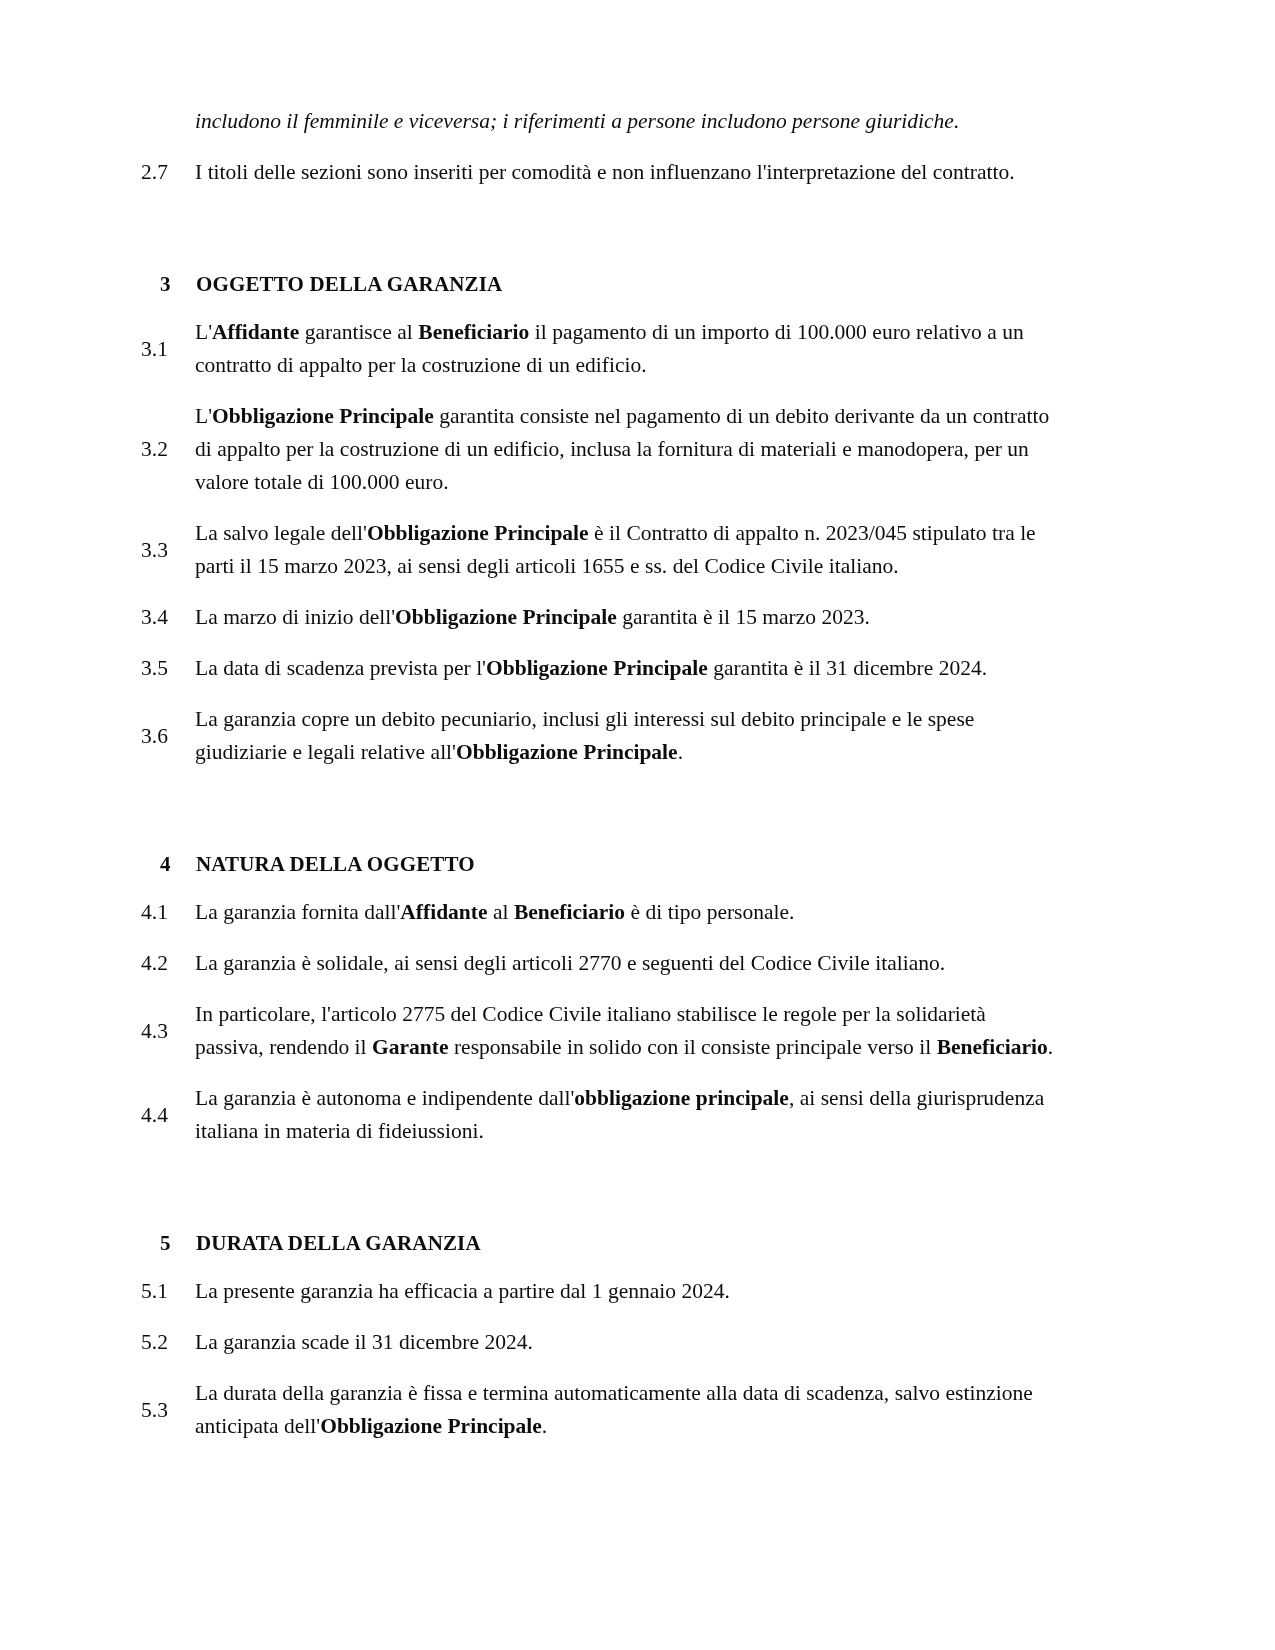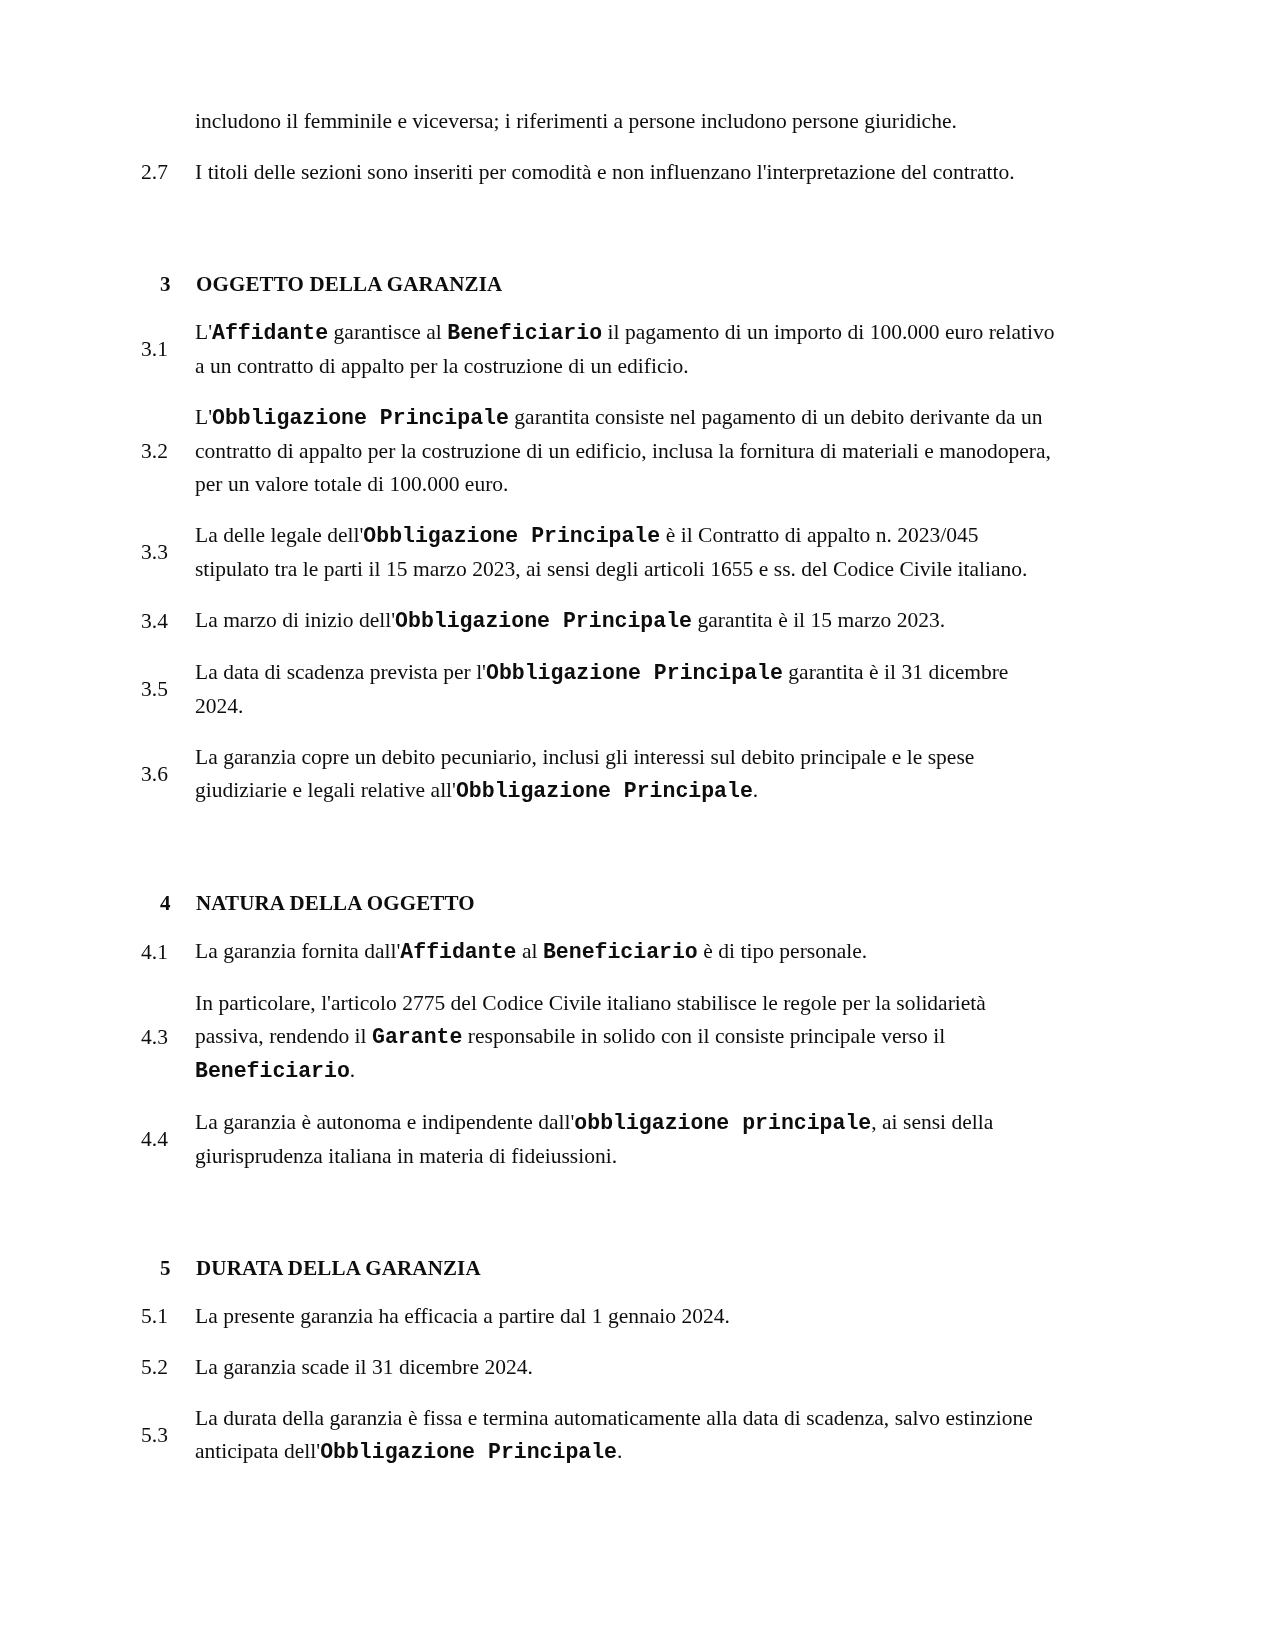--- a/index.html
+++ b/index.html
@@ -43,20 +43,21 @@
     line-height: 33px;
     text-align: left;
     word-spacing: 0.1px;
   }
 
   
   .cont-line {
     margin: 0 0 18px 54px;
     font-size: 21.5px;
     line-height: 33px;
+    font-style: italic;
   }
 
   
   .section-heading {
     display: flex;
     align-items: baseline;
     font-weight: bold;
     margin: 0;
     padding: 0;
   }
@@ -69,21 +70,21 @@
   }
   .section-heading .htitle {
     font-size: 21px;
     line-height: 30px;
     letter-spacing: 0.15px;
   }
 
   .gap-before-heading { height: 62px; }
   .gap-after-heading  { height: 17px; }
 
-  b, strong { font-weight: bold; font-family: Liberation Mono, monospace; }
+  b, strong { font-weight: bold; }
 </style>
 </head>
 <body>
 
 <div class="page">
 
   <div class="cont-line">includono il femminile e viceversa; i riferimenti a persone includono persone giuridiche.</div>
 
   <div class="clause">
     <div class="num">2.7</div>
@@ -100,21 +101,21 @@
       <div class="clause">
         <div class="num">3.1</div>
         <div class="body"><span>L'</span><b>Affidante</b><span> garantisce al </span><b>Beneficiario</b><span> il pagamento di un importo di 100.000 euro relativo a un contratto di appalto per la costruzione di un edificio.</span></div>
       </div>
       <div class="clause">
         <div class="num">3.2</div>
         <div class="body"><span>L'</span><b>Obbligazione Principale</b><span> garantita consiste nel pagamento di un debito derivante da un contratto di appalto per la costruzione di un edificio, inclusa la fornitura di materiali e manodopera, per un valore totale di 100.000 euro.</span></div>
       </div>
       <div class="clause">
         <div class="num">3.3</div>
-        <div class="body"><span>La delle legale dell'</span><b>Obbligazione Principale</b><span> è il Contratto di appalto n. 2023/045 stipulato tra le parti il 15 marzo 2023, ai sensi degli articoli 1655 e ss. del Codice Civile italiano.</span></div>
+        <div class="body"><span>La salvo legale dell'</span><b>Obbligazione Principale</b><span> è il Contratto di appalto n. 2023/045 stipulato tra le parti il 15 marzo 2023, ai sensi degli articoli 1655 e ss. del Codice Civile italiano.</span></div>
       </div>
       <div class="clause">
         <div class="num">3.4</div>
         <div class="body"><span>La marzo di inizio dell'</span><b>Obbligazione Principale</b><span> garantita è il 15 marzo 2023.</span></div>
       </div>
       <div class="clause">
         <div class="num">3.5</div>
         <div class="body"><span>La data di scadenza prevista per l'</span><b>Obbligazione Principale</b><span> garantita è il 31 dicembre 2024.</span></div>
       </div>
       <div class="clause">
@@ -123,20 +124,24 @@
       </div>
       <div class="gap-before-heading"></div>
       <div class="section-heading">
         <div class="hnum">4</div>
         <div class="htitle">NATURA DELLA OGGETTO</div>
       </div>
       <div class="gap-after-heading"></div>
       <div class="clause">
         <div class="num">4.1</div>
         <div class="body"><span>La garanzia fornita dall'</span><b>Affidante</b><span> al </span><b>Beneficiario</b><span> è di tipo personale.</span></div>
+      </div>
+      <div class="clause">
+        <div class="num">4.2</div>
+        <div class="body"><span>La garanzia è solidale, ai sensi degli articoli 2770 e seguenti del Codice Civile italiano.</span></div>
       </div>
       <div class="clause">
         <div class="num">4.3</div>
         <div class="body"><span>In particolare, l'articolo 2775 del Codice Civile italiano stabilisce le regole per la solidarietà passiva, rendendo il </span><b>Garante</b><span> responsabile in solido con il consiste principale verso il </span><b>Beneficiario</b><span>.</span></div>
       </div>
       <div class="clause">
         <div class="num">4.4</div>
         <div class="body"><span>La garanzia è autonoma e indipendente dall'</span><b>obbligazione principale</b><span>, ai sensi della giurisprudenza italiana in materia di fideiussioni.</span></div>
       </div>
       <div class="gap-before-heading"></div>

